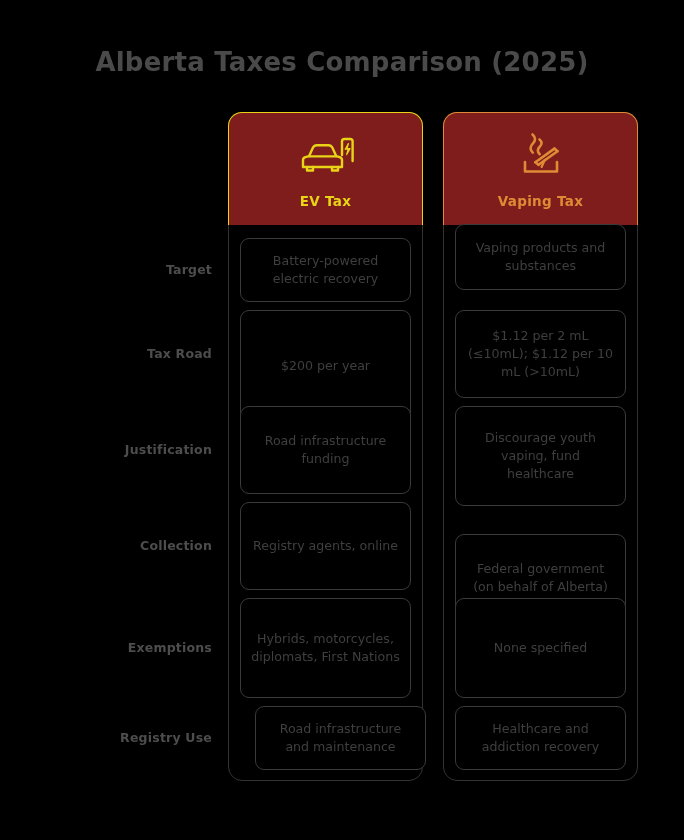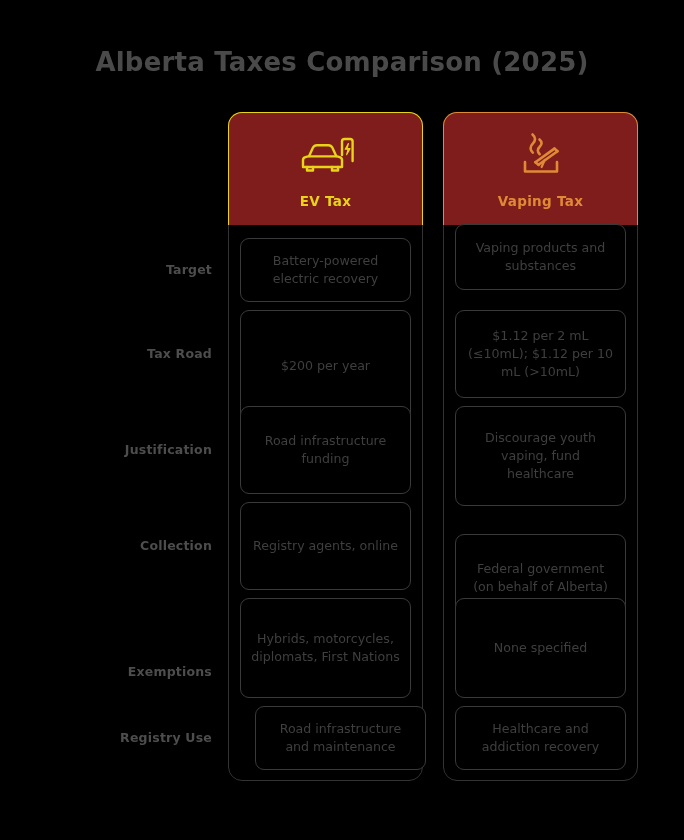--- a/index.html
+++ b/index.html
@@ -171,19 +171,19 @@
     <div class="cell vape" style="top: 224px; height: 66px;">Vaping products and substances</div>
     <div class="row-label" style="top: 346px;">Tax Road</div>
     <div class="cell ev" style="top: 310px; height: 112px;">$200 per year</div>
     <div class="cell vape" style="top: 310px; height: 88px;">$1.12 per 2 mL (≤10mL); $1.12 per 10 mL (&gt;10mL)</div>
     <div class="row-label" style="top: 442px;">Justification</div>
     <div class="cell ev" style="top: 406px; height: 88px;">Road infrastructure funding</div>
     <div class="cell vape" style="top: 406px; height: 100px;">Discourage youth vaping, fund healthcare</div>
     <div class="row-label" style="top: 538px;">Collection</div>
     <div class="cell ev" style="top: 502px; height: 88px;">Registry agents, online</div>
     <div class="cell vape" style="top: 502px; height: 88px; margin-top: 32px;">Federal government (on behalf of Alberta)</div>
-    <div class="row-label" style="top: 664px;">Exemptions</div>
+    <div class="row-label" style="top: 640px;">Exemptions</div>
     <div class="cell ev" style="top: 598px; height: 100px;">Hybrids, motorcycles, diplomats, First Nations</div>
     <div class="cell vape" style="top: 598px; height: 100px;">None specified</div>
     <div class="row-label" style="top: 730px;">Registry Use</div>
     <div class="cell ev" style="top: 706px; height: 64px; margin-left: 15px;">Road infrastructure and maintenance</div>
     <div class="cell vape" style="top: 706px; height: 64px;">Healthcare and addiction recovery</div>
   </div>
 
 </body></html>

